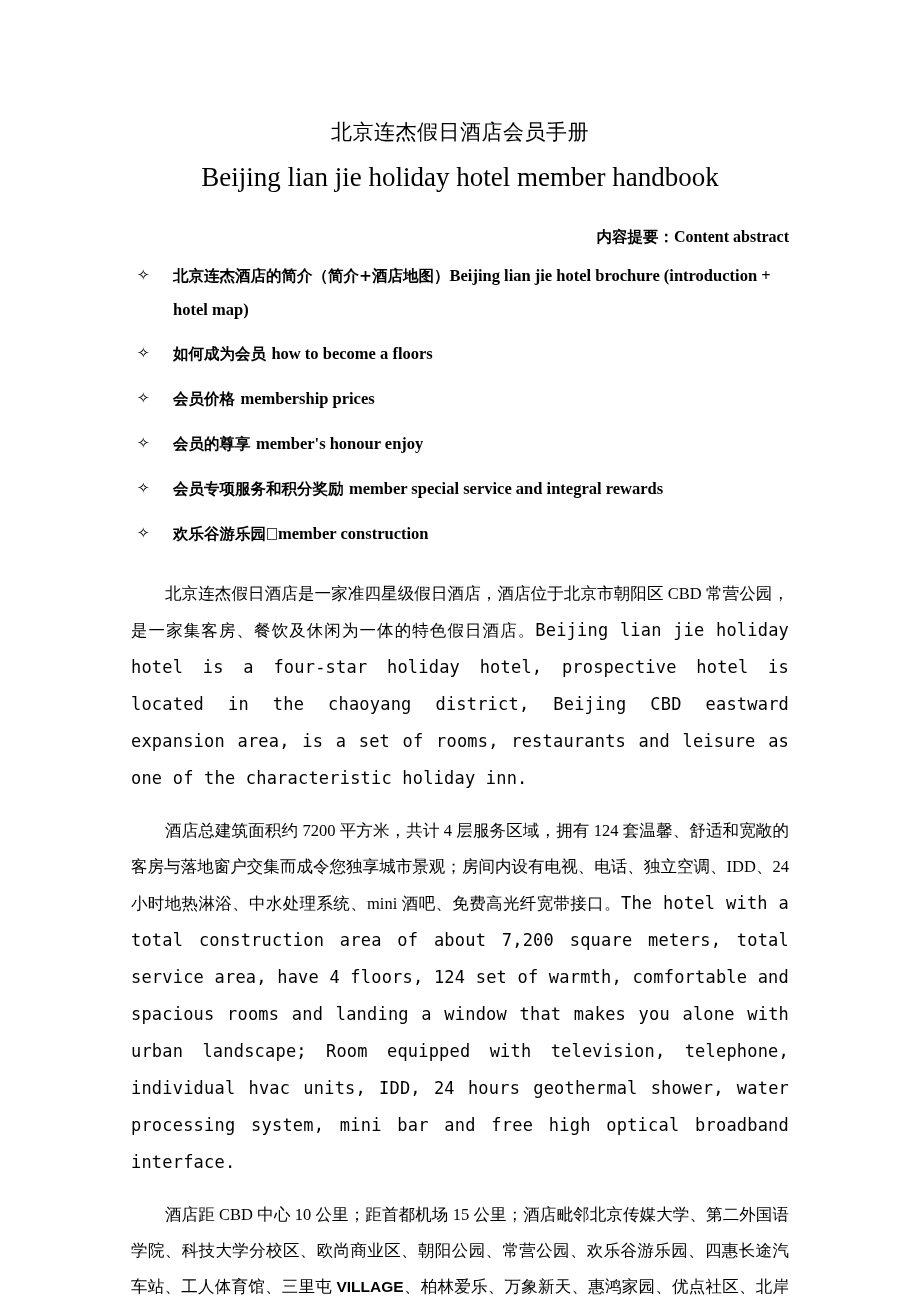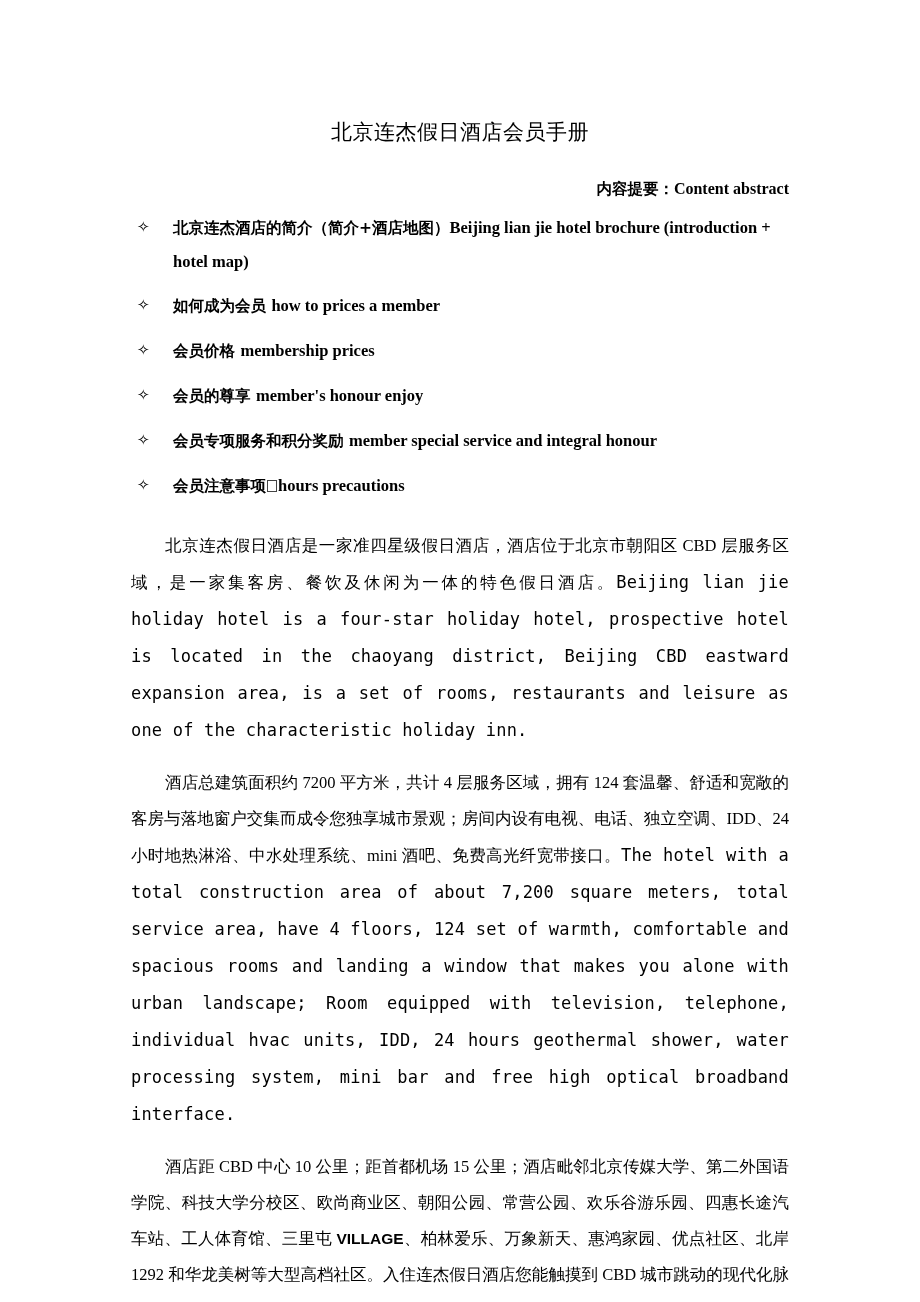--- a/index.html
+++ b/index.html
@@ -165,62 +165,63 @@
   .p3 { padding-top: 16px; }
 </style>
 </head>
 <body>
 
 <div class="page">
   <div class="content">
 
     <h1 class="title-cn">北京连杰假日酒店会员手册</h1>
 
+    <h2 class="title-en">Beijing lian jie holiday hotel member handbook</h2>
 
     <p class="abstract-heading">
       <span>内容提要：</span><span class="en">Content abstract</span>
     </p>
 
     <ul class="bullets">
 
       <li class="bullet-item">
         <span class="bullet-mark">✧</span>
         <span class="cn-b">北京连杰酒店的简介（简介+酒店地图）</span><span class="en-b">Beijing lian jie hotel brochure (introduction + hotel map)</span>
       </li>
 
       <li class="bullet-item">
         <span class="bullet-mark">✧</span>
-        <span class="cn-b">如何成为会员 </span><span class="en-b">how to prices a member</span>
+        <span class="cn-b">如何成为会员 </span><span class="en-b">how to become a floors</span>
       </li>
 
       <li class="bullet-item">
         <span class="bullet-mark">✧</span>
         <span class="cn-b">会员价格 </span><span class="en-b">membership prices</span>
       </li>
 
       <li class="bullet-item">
         <span class="bullet-mark">✧</span>
         <span class="cn-b">会员的尊享 </span><span class="en-b">member's honour enjoy</span>
       </li>
 
       <li class="bullet-item">
         <span class="bullet-mark">✧</span>
-        <span class="cn-b">会员专项服务和积分奖励 </span><span class="en-b">member special service and integral honour</span>
-      </li>
-
-      <li class="bullet-item">
-        <span class="bullet-mark">✧</span>
-        <span class="cn-b">会员注意事项</span><span class="tofu"></span><span class="en-b">hours precautions</span>
+        <span class="cn-b">会员专项服务和积分奖励 </span><span class="en-b">member special service and integral rewards</span>
+      </li>
+
+      <li class="bullet-item">
+        <span class="bullet-mark">✧</span>
+        <span class="cn-b">欢乐谷游乐园</span><span class="tofu"></span><span class="en-b">member construction</span>
       </li>
 
     </ul>
 
 
     <p class="para">
-      <span class="cn">北京连杰假日酒店是一家准四星级假日酒店，酒店位于北京市朝阳区 CBD 层服务区域，是一家集客房、餐饮及休闲为一体的特色假日酒店。</span><span class="en">Beijing lian jie holiday hotel is a four-star holiday hotel, prospective hotel is located in the chaoyang district, Beijing CBD eastward expansion area, is a set of rooms, restaurants and leisure as one of the characteristic holiday inn.</span>
+      <span class="cn">北京连杰假日酒店是一家准四星级假日酒店，酒店位于北京市朝阳区 CBD 常营公园，是一家集客房、餐饮及休闲为一体的特色假日酒店。</span><span class="en">Beijing lian jie holiday hotel is a four-star holiday hotel, prospective hotel is located in the chaoyang district, Beijing CBD eastward expansion area, is a set of rooms, restaurants and leisure as one of the characteristic holiday inn.</span>
     </p>
 
     <p class="para p2">
       <span class="cn">酒店总建筑面积约 7200 平方米，共计 4 层服务区域，拥有 124 套温馨、舒适和宽敞的客房与落地窗户交集而成令您独享城市景观；房间内设有电视、电话、独立空调、IDD、24 小时地热淋浴、中水处理系统、mini 酒吧、免费高光纤宽带接口。</span><span class="en">The hotel with a total construction area of about 7,200 square meters, total service area, have 4 floors, 124 set of warmth, comfortable and spacious rooms and landing a window that makes you alone with urban landscape; Room equipped with television, telephone, individual hvac units, IDD, 24 hours geothermal shower, water processing system, mini bar and free high optical broadband interface.</span>
     </p>
 
     <p class="para p3">
       <span class="cn">酒店距 CBD 中心 10 公里；距首都机场 15 公里；酒店毗邻北京传媒大学、第二外国语学院、科技大学分校区、欧尚商业区、朝阳公园、常营公园、欢乐谷游乐园、四惠长途汽车站、工人体育馆、三里屯 </span><span class="sans-caps">VILLAGE</span><span class="cn">、柏林爱乐、万象新天、惠鸿家园、优点社区、北岸 1292 和华龙美树等大型高档社区。入住连杰假日酒店您能触摸到 CBD 城市跳动的现代化脉搏，是您</span>
     </p>
 

